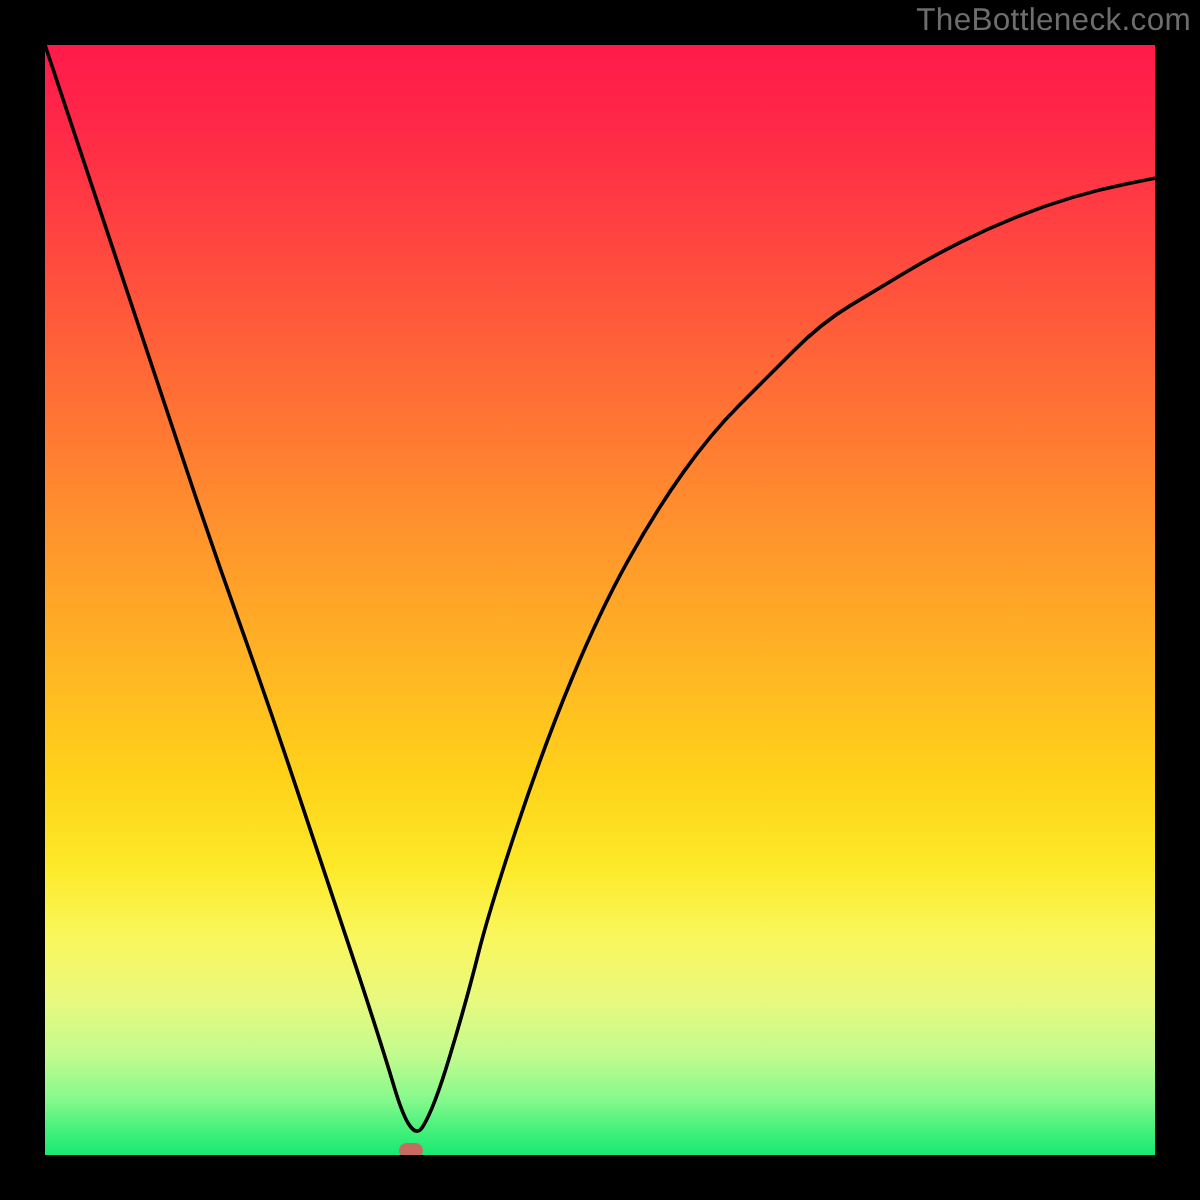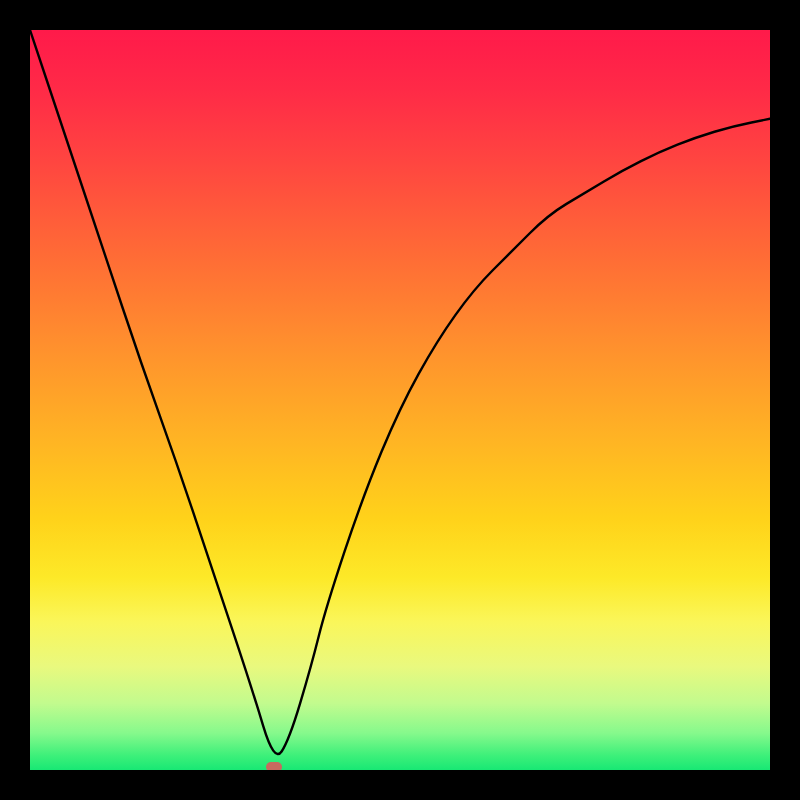--- a/index.html
+++ b/index.html
@@ -68,20 +68,21 @@
     font-weight: 500;
     letter-spacing: 0.2px;
     user-select: none;
   }
 </style>
 </head>
 <body>
 
 <div class="frame">
 
+  <div class="watermark">TheBottleneck.com</div>
 
   <div class="plot-area">
     <div class="gradient-bg"></div>
 
     <svg class="curve" viewBox="0 0 740 740" preserveAspectRatio="none">
 
       <path id="curve-path" fill="none" stroke="#000000" stroke-width="2.4" stroke-linecap="round" stroke-linejoin="round" d="M 0,0 Q 0,0 18.5,55.5 Q 37,111 55.5,166.5 Q 74,222 92.5,277.5 Q 111,332.99999999999994 129.5,384.79999999999995 Q 148,436.6 166.5,492.1 Q 185,547.6 203.5,603.1 Q 222,658.6 233.10000000000002,695.6 Q 244.20000000000002,732.6 251.60000000000002,721.5 Q 259,710.4 270.1,673.4 Q 281.2,636.4 288.6,606.8 Q 296,577.2 314.5,521.7 Q 333,466.2 351.5,421.8 Q 370,377.40000000000003 388.5,344.1 Q 407.00000000000006,310.8 425.5,284.9 Q 444,259 462.5,240.5 Q 481,222 499.5,203.5 Q 518,185 536.5,173.89999999999998 Q 555,162.79999999999995 573.5,151.69999999999993 Q 592,140.5999999999999 610.5,131.34999999999997 Q 629,122.10000000000002 647.5,114.70000000000005 Q 666,107.30000000000007 684.5,101.75000000000006 Q 703,96.20000000000005 721.5,92.5 T 740,88.79999999999995"></path>
     </svg>
 
     <div id="marker" class="marker" style="left: 244.2px; top: 737px; background: rgb(199, 106, 95);"></div>

